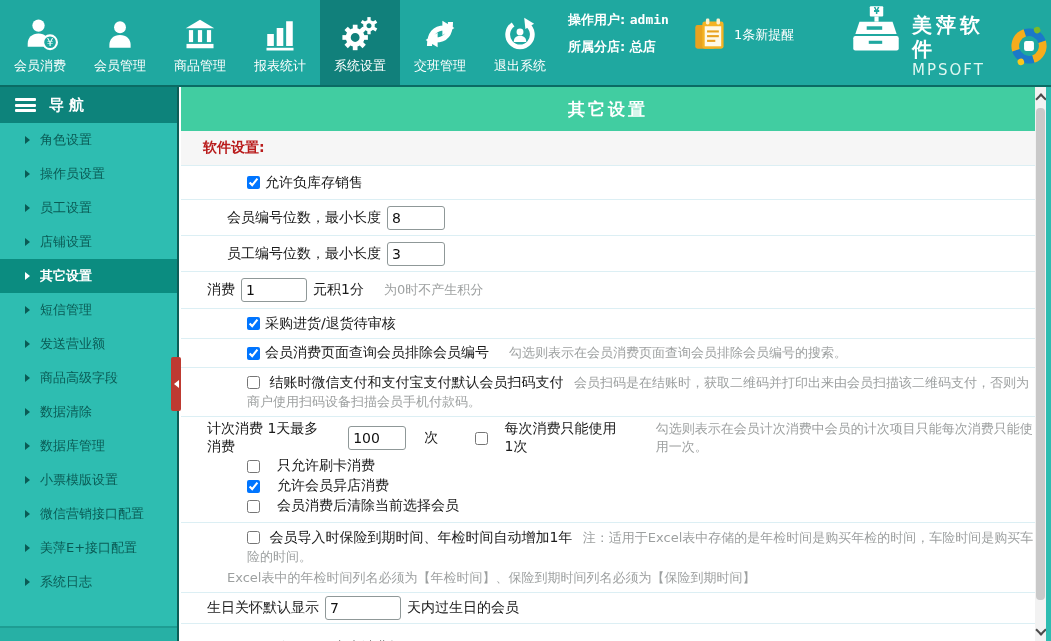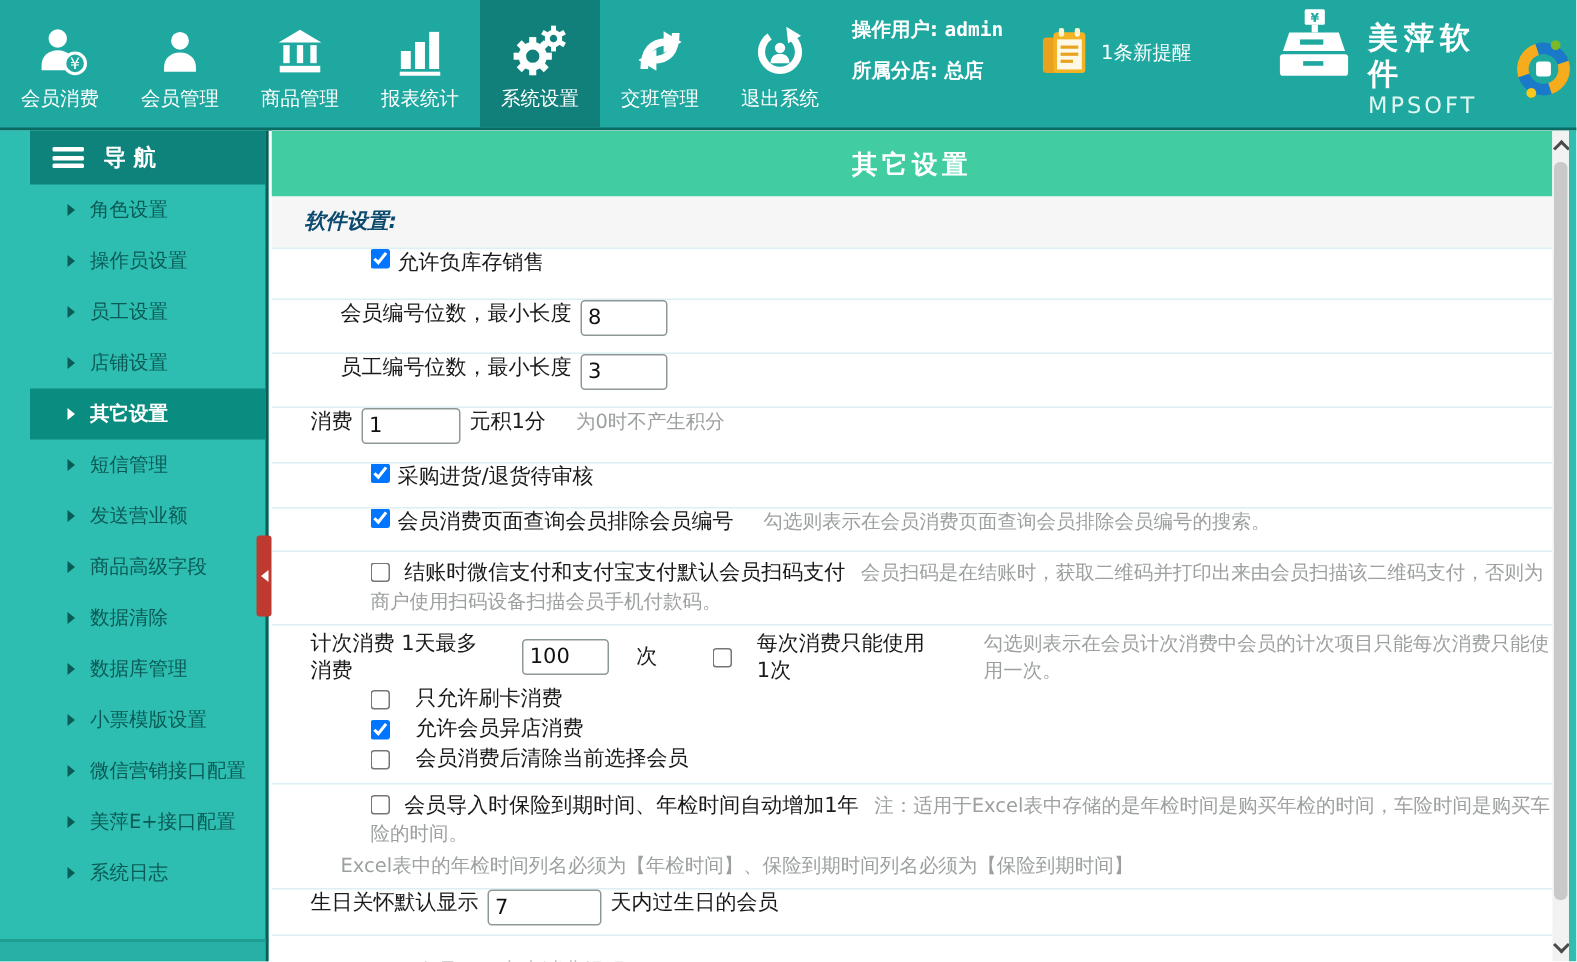--- a/index.html
+++ b/index.html
@@ -21,21 +21,21 @@
   .userinfo .li{margin-bottom:9px;white-space:nowrap;}
   .userinfo .val{font-family:"DejaVu Sans Mono","Liberation Mono",monospace;}
   .notice{position:absolute;left:694px;top:18px;display:flex;align-items:center;gap:8px;
     color:#fff;font-size:13px;cursor:pointer;}
   .register{position:absolute;left:845px;top:6px;cursor:pointer;}
   .brand{position:absolute;left:912px;top:13px;display:flex;align-items:center;gap:8px;color:#fff;}
   .brand-cn{font-size:20px;font-weight:bold;letter-spacing:4px;line-height:24px;}
   .brand-en{font-size:15px;font-weight:normal;letter-spacing:2px;color:#DFF7F1;line-height:18px;}
   
   .sidebar{position:absolute;left:0;top:87px;width:179px;height:554px;background:#2EBDB1;
-    border-right:2px solid #0E5D57;box-sizing:border-box;padding-left:20px;}
+    border-right:2px solid #0E5D57;box-sizing:border-box;}
   .side-header{height:36px;background:#0D837B;display:flex;align-items:center;gap:13px;
     padding-left:15px;color:#fff;font-size:15px;font-weight:bold;letter-spacing:5px;cursor:pointer;}
   .burger{width:21px;height:14px;display:flex;flex-direction:column;justify-content:space-between;}
   .burger i{display:block;height:3px;background:#fff;border-radius:1px;}
   .side-item{height:34px;display:flex;align-items:center;padding-left:25px;color:#0A5B55;
     font-size:13px;cursor:pointer;white-space:nowrap;}
   .side-item .tri{width:0;height:0;border-left:5px solid #0A5B55;border-top:4px solid transparent;
     border-bottom:4px solid transparent;margin-right:10px;flex:none;}
   .side-item.active{background:#0B8C80;color:#fff;font-weight:bold;}
   .side-item.active .tri{border-left-color:#fff;}
@@ -43,22 +43,22 @@
     border-top:2px solid #1E9D93;background:#27B0A5;}
   .collapse{position:absolute;left:171px;top:357px;width:10px;height:54px;background:#BE3A31;
     border-radius:2px;display:flex;align-items:center;justify-content:center;cursor:pointer;z-index:6;}
   .collapse .tri-l{width:0;height:0;border-right:5px solid #fff;border-top:4px solid transparent;
     border-bottom:4px solid transparent;}
   
   .content{position:absolute;left:181px;top:87px;width:854px;height:554px;background:#fff;overflow:hidden;}
   .content-header{height:44px;background:#41CDA1;color:#fff;font-size:17px;font-weight:bold;
     display:flex;align-items:center;justify-content:center;letter-spacing:3px;}
   .sect-row{height:34px;background:#F6F6F6;border-bottom:1px solid #DCEFF4;display:flex;
-    align-items:center;padding-left:22px;font-weight:bold;font-size:14px;color:#0c4a6e;font-style:italic;}
-  .row{border-bottom:1px solid #DCEFF4;display:flex;align-items:flex-start;font-size:14px;color:#1A1A1A;}
+    align-items:center;padding-left:22px;font-weight:bold;font-size:14px;color:#b91c1c;}
+  .row{border-bottom:1px solid #DCEFF4;display:flex;align-items:center;font-size:14px;color:#1A1A1A;}
   .ind66{padding-left:66px;} .ind46{padding-left:46px;} .ind26{padding-left:26px;}
   .h33{height:33px}.h35{height:35px}.h36{height:36px}.h29{height:29px}.h28{height:28px}.h30{height:30px}
   .hint{color:#9DA0A0;font-size:13px;margin-left:20px;white-space:normal;}
   .num-input{width:48px;height:20px;border:1px solid #8F9898;border-radius:3px;font-size:14px;
     padding:1px 4px;margin:0 6px;font-family:inherit;color:#111;}
   input[type=checkbox]{width:13px;height:13px;margin:0 5px 0 0;flex:none;}
   .row.multi{display:block;padding-top:5px;padding-bottom:5px;line-height:19px;}
   .row.multi .hint{margin-left:6px;}
   .hint-line{color:#9DA0A0;font-size:13px;margin-left:-20px;margin-top:2px;}
   .group{border-bottom:1px solid #DCEFF4;padding:3px 0 6px 0;}

